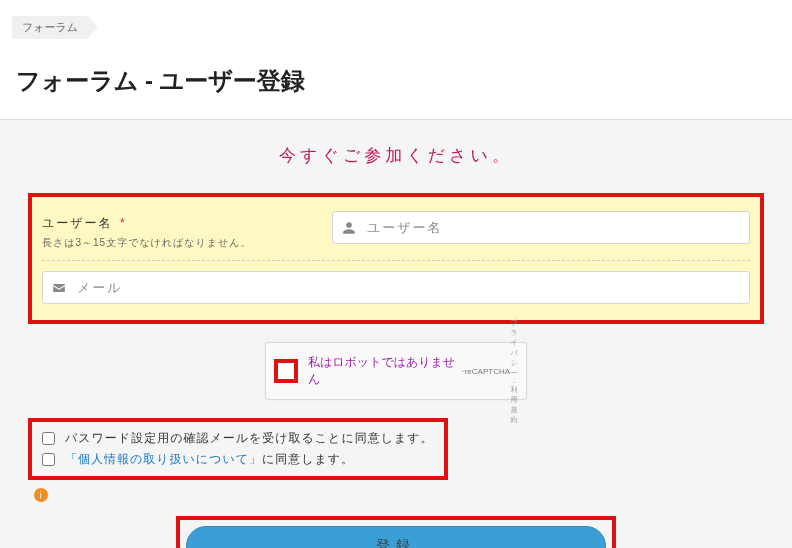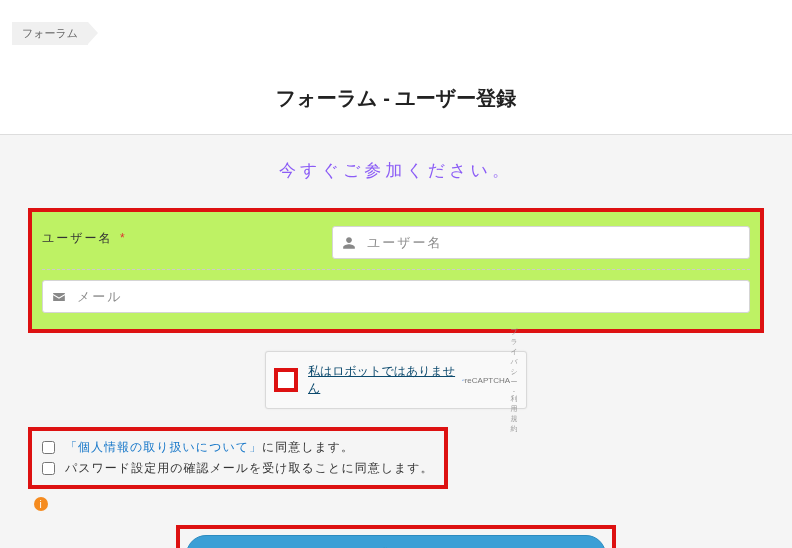--- a/index.html
+++ b/index.html
@@ -4,62 +4,62 @@
 <style>
   * { box-sizing: border-box; margin: 0; padding: 0; }
   body {
     font-family: "Hiragino Kaku Gothic ProN", "Meiryo", sans-serif;
     background: #fff;
     color: #333;
     font-size: 13px;
     width: 792px;
   }
   .breadcrumb {
-    padding: 22px 12px;
+    padding: 8px 12px;
     display: flex;
     align-items: flex-start;
+    margin-top: 8px;
   }
   .bc-item {
     background: #f0f0f0;
     color: #666;
     font-size: 11px;
     padding: 4px 10px;
     position: relative;
     margin-right: 12px;
   }
   .bc-item::after {
     content: "";
     position: absolute;
     right: -10px; top: 0;
     border-left: 10px solid #f0f0f0;
     border-top: 11px solid transparent;
     border-bottom: 11px solid transparent;
   }
   .page-title {
-    font-size: 20px;
+    font-size: 24px;
     font-weight: bold;
     color: #222;
     padding: 18px 16px 22px 16px;
-    text-align: center;
   }
   .panel {
     background: #f5f5f5;
     border-top: 1px solid #ddd;
     padding: 24px 28px 20px 28px;
   }
   .join-msg {
     text-align: center;
     font-size: 17px;
-    color: #8b5cf6;
+    color: #be185d;
     letter-spacing: 4px;
     margin-bottom: 26px;
   }
   .fields-box {
     border: 4px solid #d11;
-    background: #bef264;
+    background: #fef9c3;
     padding: 4px 10px 6px 10px;
     margin-bottom: 18px;
   }
   .field-row {
     display: flex;
     align-items: flex-start;
     padding: 10px 0;
   }
   .field-row + .field-row { border-top: 1px dashed #ccc; }
   .field-label {
@@ -115,24 +115,23 @@
     position: relative;
   }
   .captcha-check {
     width: 24px; height: 24px;
     border: 4px solid #d11;
     background: #fff;
     margin-right: 10px;
   }
   .captcha-label {
     font-size: 12px;
-    color: #0c4a6e;
+    color: #a21caf;
     line-height: 1.4;
     flex: 1;
-    text-decoration: underline;
   }
   .captcha-right {
     width: 56px;
     text-align: center;
     display: flex;
     flex-direction: row;
     align-items: center;
   }
   .captcha-logo {
     width: 26px; height: 26px;
@@ -219,20 +218,21 @@
 <div class="panel">
 
   <div class="join-msg">今すぐご参加ください。</div>
 
   <div class="fields-box">
 
     <div class="field-row">
       <div class="field-label">
         <span>ユーザー名</span>
         <span class="req">*</span>
+        <div class="field-help">長さは3～15文字でなければなりません。</div>
       </div>
       <div class="input-wrap">
         <svg class="in-icon" viewBox="0 0 24 24">
             <path d="M12 12c2.7 0 5-2.3 5-5s-2.3-5-5-5-5 2.3-5 5 2.3 5 5 5zm0 2c-3.3 0-10 1.7-10 5v3h20v-3c0-3.3-6.7-5-10-5z"></path>
           </svg>
         <input type="text" placeholder="ユーザー名" style="">
       </div>
     </div>
 
     <div class="field-row">
@@ -258,28 +258,28 @@
         </svg>
         <div class="captcha-brand">reCAPTCHA</div>
         <div class="captcha-terms">プライバシー - 利用規約</div>
       </div>
     </div>
   </div>
 
   <div class="consent-box">
     <label class="consent-row">
       <input type="checkbox" style="">
+      <span>パスワード設定用の確認メールを受け取ることに同意します。</span>
+    </label>
+    <label class="consent-row">
+      <input type="checkbox" style="">
       <span>
         <a href="#">「個人情報の取り扱いについて」</a><span>に同意します。</span>
       </span>
     </label>
-    <label class="consent-row">
-      <input type="checkbox" style="">
-      <span>パスワード設定用の確認メールを受け取ることに同意します。</span>
-    </label>
   </div>
 
   <div class="info-row">
     <div class="info-dot">i</div>
   </div>
 
   <div class="submit-wrap">
     <div class="submit-frame">
       <button class="submit-btn">登録</button>
     </div>

